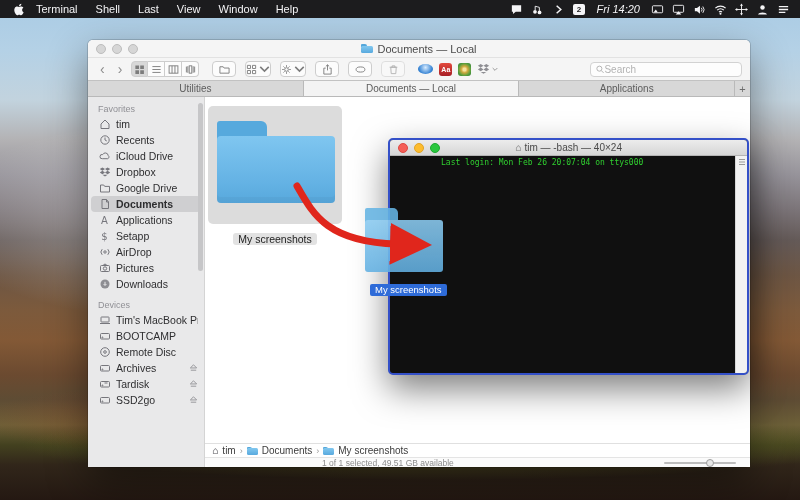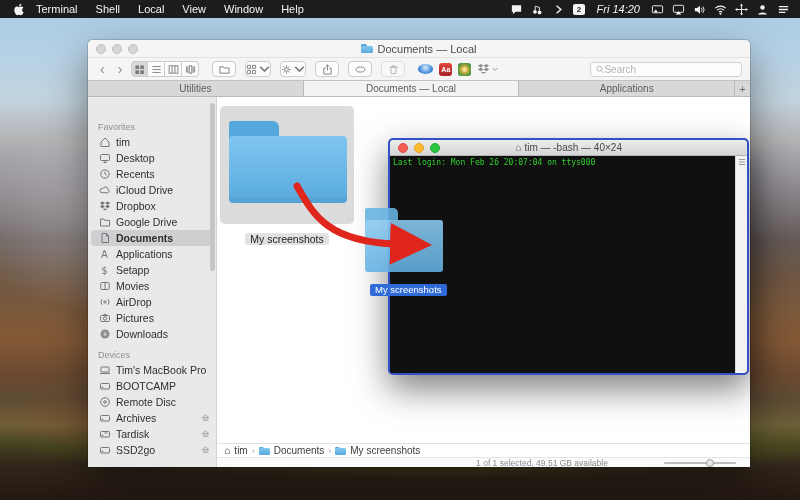--- a/index.html
+++ b/index.html
@@ -55,21 +55,21 @@
   .searchbox svg { width:9px; height:9px; stroke:#a8a8a8; fill:none; }
   .searchbox input { border:none; outline:none; background:transparent; font-size:10px; color:#555; width:100%; font-family:"Liberation Sans",sans-serif; }
   .searchbox input::placeholder { color:#b3b3b3; }
   .ftabs { height:17px; background:#a16207; display:flex; border-top:1px solid #c2c2c2; border-bottom:1px solid #b9b9b9; }
   .ftab { flex:1; font-size:10px; color:#5d5d5d; display:flex; align-items:center; justify-content:center;
     border-right:1px solid #b9b9b9; background:#d8d8d8; }
   .ftab.active { background:#f3f3f3; }
   .ftab-plus { width:15px; display:flex; align-items:center; justify-content:center; font-size:11px; color:#6c6c6c; background:#d8d8d8; }
   .fmain { flex:1; display:flex; min-height:0; }
   
-  .sidebar { width:129px; background:#e9e9ea; border-right:1px solid #d4d4d4; padding-top:22px; position:relative; overflow:hidden; }
+  .sidebar { width:117px; background:#e9e9ea; border-right:1px solid #d4d4d4; padding-top:4px; position:relative; overflow:hidden; }
   .sectitle { font-size:9px; color:#909095; padding:3px 0 2px 10px; }
   .srow { height:16px; display:flex; align-items:center; gap:5px; padding:0 6px 0 10px; font-size:10.5px; color:#2e2e30; }
   .srow.sel { background:#cfcfd1; border-radius:4px; margin:0 3px; padding:0 3px 0 7px; font-weight:bold; }
   .sic { width:13px; height:12px; flex:0 0 13px; display:flex; align-items:center; justify-content:center; }
   .sic svg { width:12px; height:12px; stroke:#76767c; fill:none; stroke-width:1; }
   .sic .txtic { font-size:10px; color:#76767c; font-family:"DejaVu Sans",sans-serif; }
   .slb { white-space:nowrap; overflow:hidden; }
   .eject { margin-left:auto; }
   .eject svg { width:9px; height:9px; stroke:#8e8e93; fill:none; stroke-width:1; }
   .sbscroll { position:absolute; right:1px; top:6px; width:5px; height:168px; background:#c6c6c8; border-radius:3px; }
@@ -81,33 +81,33 @@
   .bigfold .tab { position:absolute; left:0; top:0; width:42%; height:26%; background:#56a9dd; border-radius:3px 6px 0 0; }
   .bigfold .bodyp { position:absolute; left:0; bottom:0; width:100%; height:82%; background:linear-gradient(180deg,#7fc6f0 0%,#64b2e4 70%,#57a8dc 100%); border-radius:4px; box-shadow:inset 0 -6px 0 rgba(0,0,0,.03); }
   .tilelabel { position:absolute; left:0; width:140px; top:132px; text-align:center; }
   .tilelabel span { font-size:10.5px; color:#222; background:#e2e2e2; border-radius:3px; padding:0 5px; }
   
   .pathbar { height:14px; border-top:1px solid #e0e0e0; display:flex; align-items:center; gap:4px; padding-left:7px; font-size:10px; color:#3c3c3c; background:#fff; }
   .pseg { display:flex; align-items:center; gap:4px; }
   .psep { color:#9a9a9a; font-size:9px; }
   .homeg { font-family:"DejaVu Sans",sans-serif; color:#8a8a8e; font-size:10px; line-height:10px; }
   .statusbar { height:10px; border-top:1px solid #e4e4e4; position:relative; background:#fbfbfb; border-radius:0 0 5px 5px; }
-  .statustext { position:absolute; left:117px; right:0; top:0; text-align:center; font-size:8.5px; color:#8b8b8b; line-height:10px; }
+  .statustext { position:absolute; left:117px; right:0; top:0; text-align:left; font-size:8.5px; color:#8b8b8b; line-height:10px; }
   .sizeslider { position:absolute; right:14px; top:4px; width:72px; height:2px; background:#bdbdbd; border-radius:1px; }
   .sizeslider .knob { position:absolute; left:58%; top:-3px; width:8px; height:8px; border-radius:50%; background:#e8e8e8; border:1px solid #9d9d9d; }
   
   .terminal { position:absolute; left:388px; top:138px; width:361px; height:237px; z-index:20; border-radius:5px;
     border:2px solid #3450c8; box-shadow:0 14px 34px rgba(0,0,0,.5); overflow:hidden; background:#101010; display:flex; flex-direction:column; }
   .ttitlebar { height:16px; background:linear-gradient(180deg,#ececec,#d6d6d6); border-bottom:1px solid #b4b4b4;
     display:flex; align-items:center; position:relative; flex:0 0 16px; }
   .light.red { background:#f55f57; border:1px solid #dd4a44; }
   .light.yellow { background:#fdbc2e; border:1px solid #e0a325; }
   .light.green { background:#2ac73e; border:1px solid #1fa832; }
   .ttitle { position:absolute; left:0; right:0; text-align:center; font-size:10px; color:#4a4a4a; display:flex; justify-content:center; align-items:center; gap:3px; }
-  .tbody { flex:1; display:flex; min-height:0; }
+  .tbody { flex:1; display:flex; min-height:0;padding-left:48px; }
   .tscreen { flex:1; background:#101010; padding:2px 3px; font-family:"DejaVu Sans Mono",monospace; font-size:8px; line-height:10px; color:#30cf30; white-space:pre; overflow:hidden; }
   .tscrollstrip { flex:0 0 12px; background:#f2f2f2; border-left:1px solid #d8d8d8; display:flex; justify-content:center; }
   .tscrollstrip svg { width:8px; height:8px; margin-top:2px; stroke:#9a9a9a; fill:none; }
   
   .dragfold { position:absolute; left:365px; top:208px; width:78px; height:64px; opacity:.88; z-index:30; }
   .dragfold .tab { position:absolute; left:0; top:0; width:42%; height:26%; background:#66b5e4; border-radius:2px 5px 0 0; }
   .dragfold .bodyp { position:absolute; left:0; bottom:0; width:100%; height:82%; background:linear-gradient(180deg,#8cccf2,#62b0e2); border-radius:3px; }
   .draglabel { position:absolute; left:370px; top:284px; z-index:30; background:#2e6bd8; color:#fff; font-size:9.5px; padding:0 5px 1px; border-radius:2px; }
   .arrow { position:absolute; left:285px; top:176px; width:150px; height:90px; z-index:31; }
 </style>
@@ -118,21 +118,21 @@
 
 <div class="menubar">
   <div class="left">
     <span class="mic">
         <svg viewBox="0 0 11 13">
           <path fill="#f4f4f6" d="M9.1 6.9c0-1.5 1.2-2.2 1.25-2.25-.68-1-1.74-1.13-2.11-1.15-.9-.09-1.75.53-2.2.53-.45 0-1.15-.52-1.9-.5-.98.01-1.88.57-2.38 1.44-1.02 1.77-.26 4.38.73 5.82.48.7 1.06 1.49 1.82 1.46.73-.03 1-.47 1.88-.47s1.13.47 1.9.45c.79-.01 1.29-.71 1.77-1.42.56-.81.79-1.6.8-1.64-.02-.01-1.54-.6-1.56-2.27zM7.75 2.55c.4-.49.67-1.17.6-1.85-.58.02-1.28.38-1.7.87-.37.43-.7 1.13-.61 1.79.65.05 1.31-.33 1.71-.81z"></path>
         </svg>
       </span>
     <span class="mitem appname">Terminal</span>
     <span class="mitem">Shell</span>
-    <span class="mitem">Local</span>
+    <span class="mitem">Last</span>
     <span class="mitem">View</span>
     <span class="mitem">Window</span>
     <span class="mitem">Help</span>
   </div>
   <div class="right">
     <span class="mic">
         <svg viewBox="0 0 14 13">
           <path fill="#f4f4f6" d="M2 2h10v7H6.2L3.2 11.4V9H2z"></path>
         </svg>
       </span>
@@ -310,29 +310,20 @@
           <span class="sic">
             <svg viewBox="0 0 12 12">
               <path d="M2 6l4-4 4 4v4.5H2z"></path>
             </svg>
           </span>
           <span class="slb">tim</span>
         </div>
       <div class="srow">
           <span class="sic">
             <svg viewBox="0 0 12 12">
-              <rect x="1.5" y="2.5" width="9" height="6" rx="1"></rect>
-              <path d="M4.5 10.5h3M6 8.5v2"></path>
-            </svg>
-          </span>
-          <span class="slb">Desktop</span>
-        </div>
-      <div class="srow">
-          <span class="sic">
-            <svg viewBox="0 0 12 12">
               <circle cx="6" cy="6" r="4.2"></circle>
               <path d="M6 3.5V6l1.8 1"></path>
             </svg>
           </span>
           <span class="slb">Recents</span>
         </div>
       <div class="srow">
           <span class="sic">
             <svg viewBox="0 0 12 12">
               <path d="M3.3 8.7a2.1 2.1 0 1 1 .4-4.1 2.9 2.9 0 0 1 5.5.9 1.8 1.8 0 0 1-.5 3.2z"></path>
@@ -369,29 +360,20 @@
           <span class="sic">
             <span class="txtic">A</span>
           </span>
           <span class="slb">Applications</span>
         </div>
       <div class="srow">
           <span class="sic">
             <span class="txtic">$</span>
           </span>
           <span class="slb">Setapp</span>
-        </div>
-      <div class="srow">
-          <span class="sic">
-            <svg viewBox="0 0 12 12">
-              <rect x="1.8" y="2.5" width="8.4" height="7" rx="1"></rect>
-              <path d="M6 2.5v7"></path>
-            </svg>
-          </span>
-          <span class="slb">Movies</span>
         </div>
       <div class="srow">
           <span class="sic">
             <svg viewBox="0 0 12 12">
               <circle cx="6" cy="6" r="1.2"></circle>
               <path d="M3.2 8.8a4 4 0 0 1 0-5.6M8.8 3.2a4 4 0 0 1 0 5.6"></path>
             </svg>
           </span>
           <span class="slb">AirDrop</span>
         </div>

